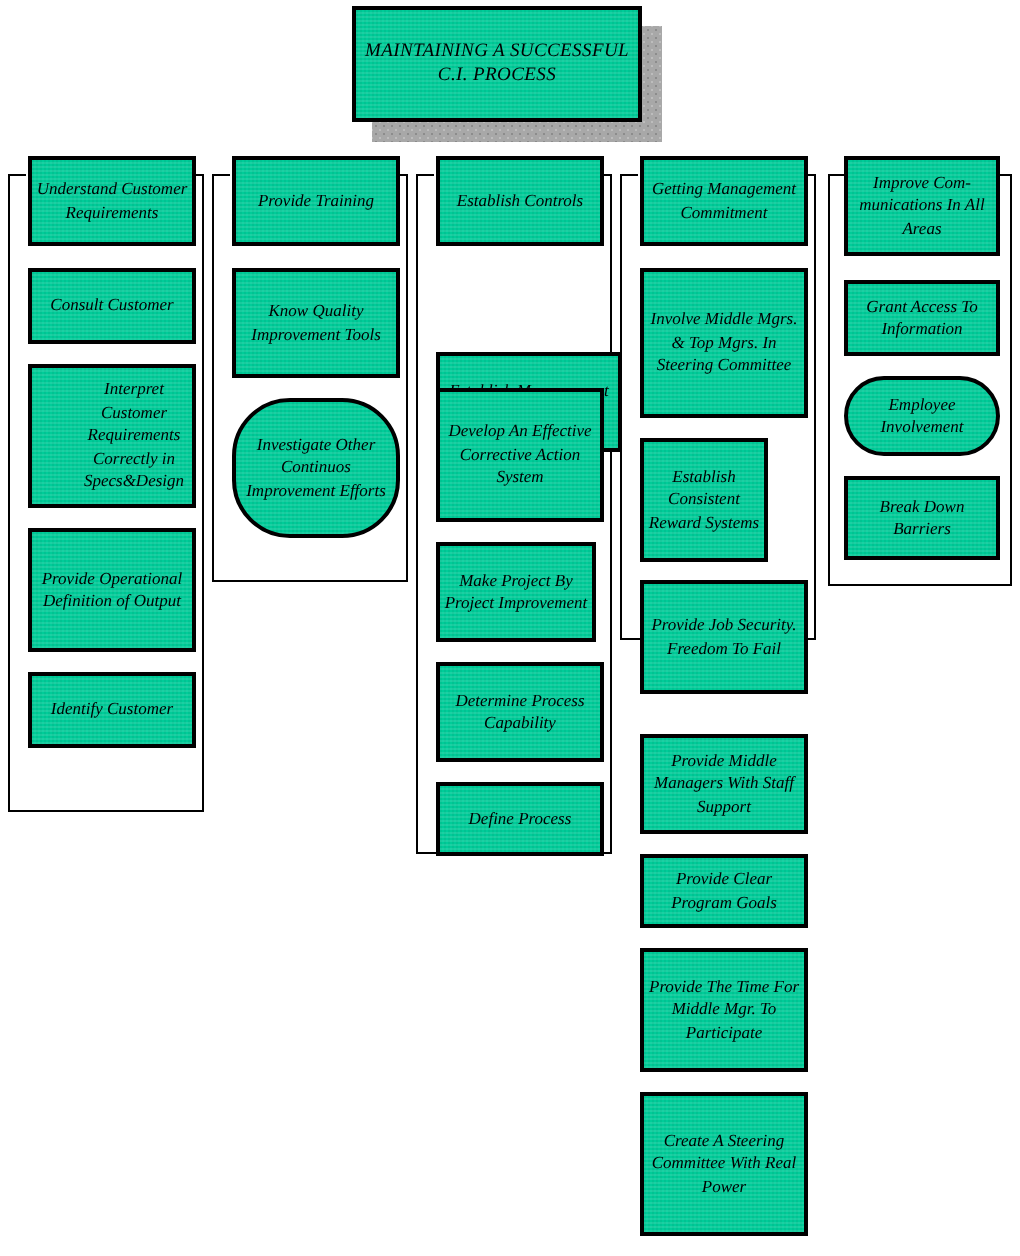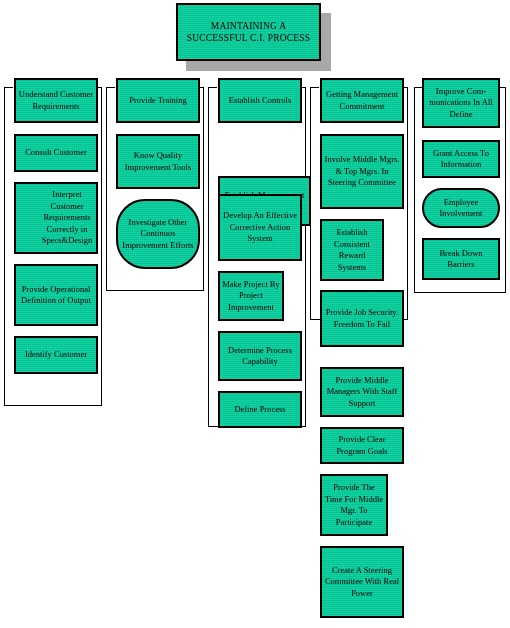--- a/index.html
+++ b/index.html
@@ -13,20 +13,21 @@
     height: 628px;
     position: relative;
     overflow: hidden;
     font-family: "Liberation Serif", "DejaVu Serif", serif;
   }
 
   #diagram {
     position: relative;
     width: 510px;
     height: 628px;
+    font-style: italic;
   }
 
   
   .title-wrap {
     position: absolute;
     left: 176px;
     top: 3px;
     width: 155px;
     height: 68px;
   }
@@ -163,21 +164,21 @@
         <div class="col-frame" style="left: 0px; top: 10px; width: 98px; height: 339px;"></div>
         <div class="node head" style="left: 10px; top: 0px; width: 84px; height: 45px;">
           <span>Establish Controls</span>
         </div>
         <div class="node" style="left: 10px; top: 56px; width: 93px; height: 50px; margin-top: 42px;">
           <span>Establish Measurement System</span>
         </div>
         <div class="node" style="left: 10px; top: 116px; width: 84px; height: 67px;">
           <span>Develop An Effective Corrective Action System</span>
         </div>
-        <div class="node" style="left: 10px; top: 193px; width: 66px; height: 50px;">
+        <div class="node" style="left: 10px; top: 193px; width: 80px; height: 50px;">
           <span>Make Project By Project Improvement</span>
         </div>
         <div class="node" style="left: 10px; top: 253px; width: 84px; height: 50px;">
           <span>Determine Process Capability</span>
         </div>
         <div class="node" style="left: 10px; top: 313px; width: 84px; height: 37px;">
           <span>Define Process</span>
         </div>
       </div>
       <div class="column" style="left: 310px;">
@@ -193,31 +194,31 @@
         </div>
         <div class="node" style="left: 10px; top: 212px; width: 84px; height: 57px;">
           <span>Provide Job Security. Freedom To Fail</span>
         </div>
         <div class="node" style="left: 10px; top: 289px; width: 84px; height: 50px;">
           <span>Provide Middle Managers With Staff Support</span>
         </div>
         <div class="node" style="left: 10px; top: 349px; width: 84px; height: 37px;">
           <span>Provide Clear Program Goals</span>
         </div>
-        <div class="node" style="left: 10px; top: 396px; width: 68px; height: 62px;">
+        <div class="node" style="left: 10px; top: 396px; width: 84px; height: 62px;">
           <span>Provide The Time For Middle Mgr. To Participate</span>
         </div>
         <div class="node" style="left: 10px; top: 468px; width: 84px; height: 72px;">
           <span>Create A Steering Committee With Real Power</span>
         </div>
       </div>
       <div class="column" style="left: 414px;">
         <div class="col-frame" style="left: 0px; top: 10px; width: 92px; height: 205px;"></div>
         <div class="node head" style="left: 8px; top: 0px; width: 78px; height: 50px;">
-          <span>Improve Com- munications In All Define</span>
+          <span>Improve Com- munications In All Areas</span>
         </div>
         <div class="node" style="left: 8px; top: 62px; width: 78px; height: 38px;">
           <span>Grant Access To Information</span>
         </div>
         <div class="node" style="left: 8px; top: 110px; width: 78px; height: 40px; border-radius: 20px;">
           <span>Employee Involvement</span>
         </div>
         <div class="node" style="left: 8px; top: 160px; width: 78px; height: 42px;">
           <span>Break Down Barriers</span>
         </div>

